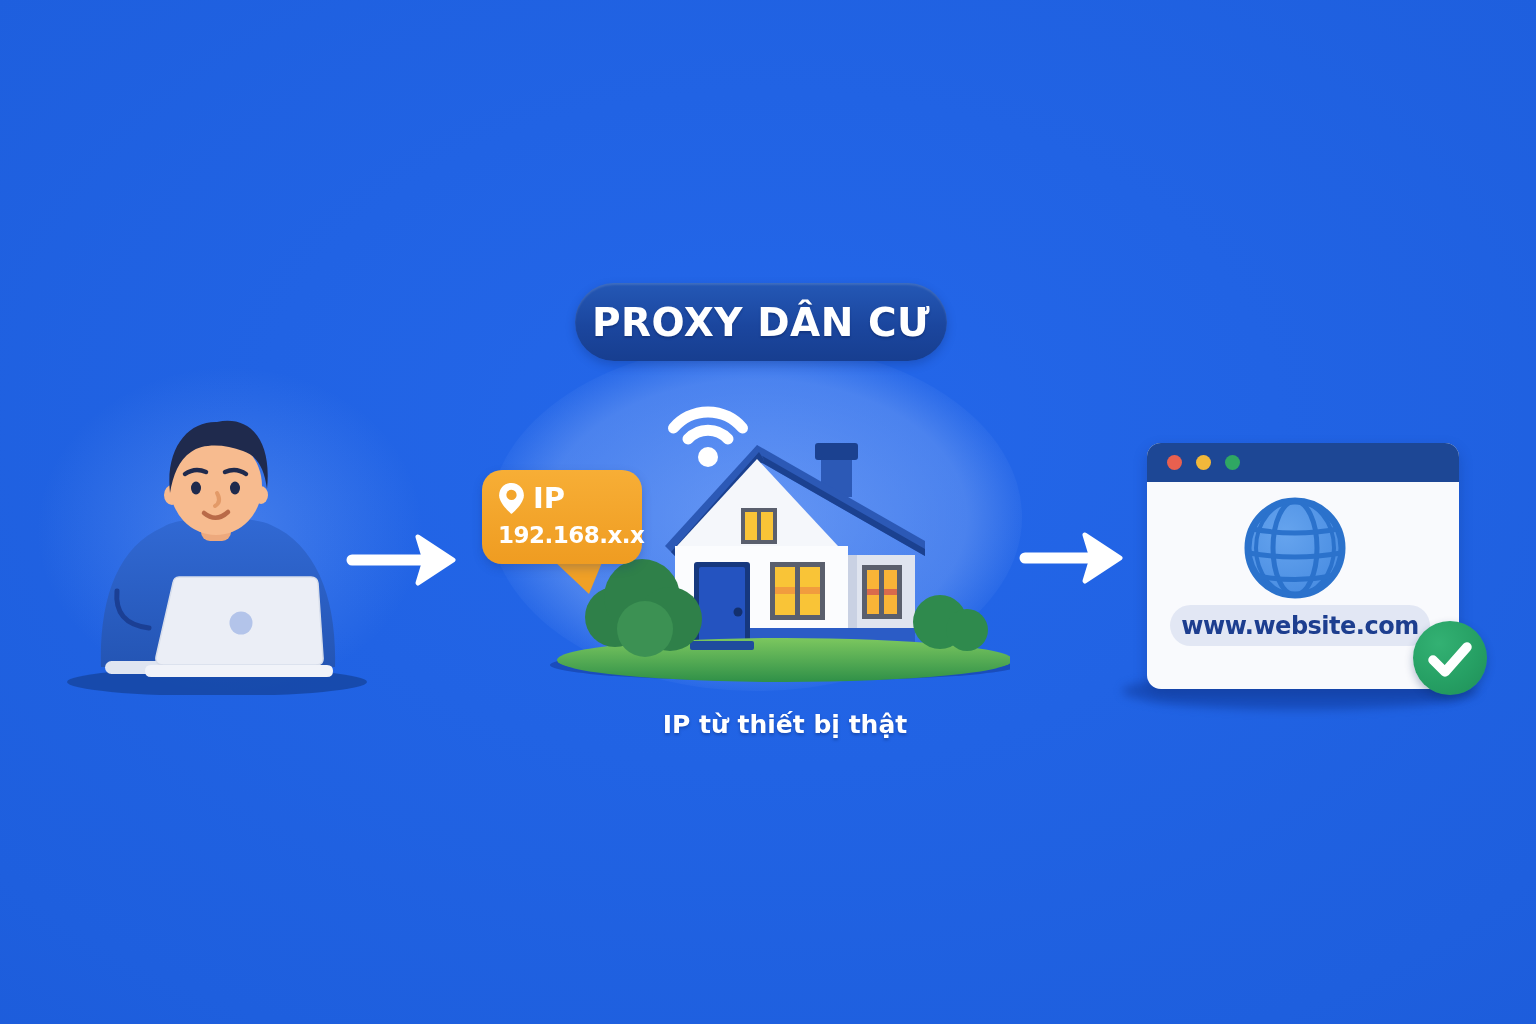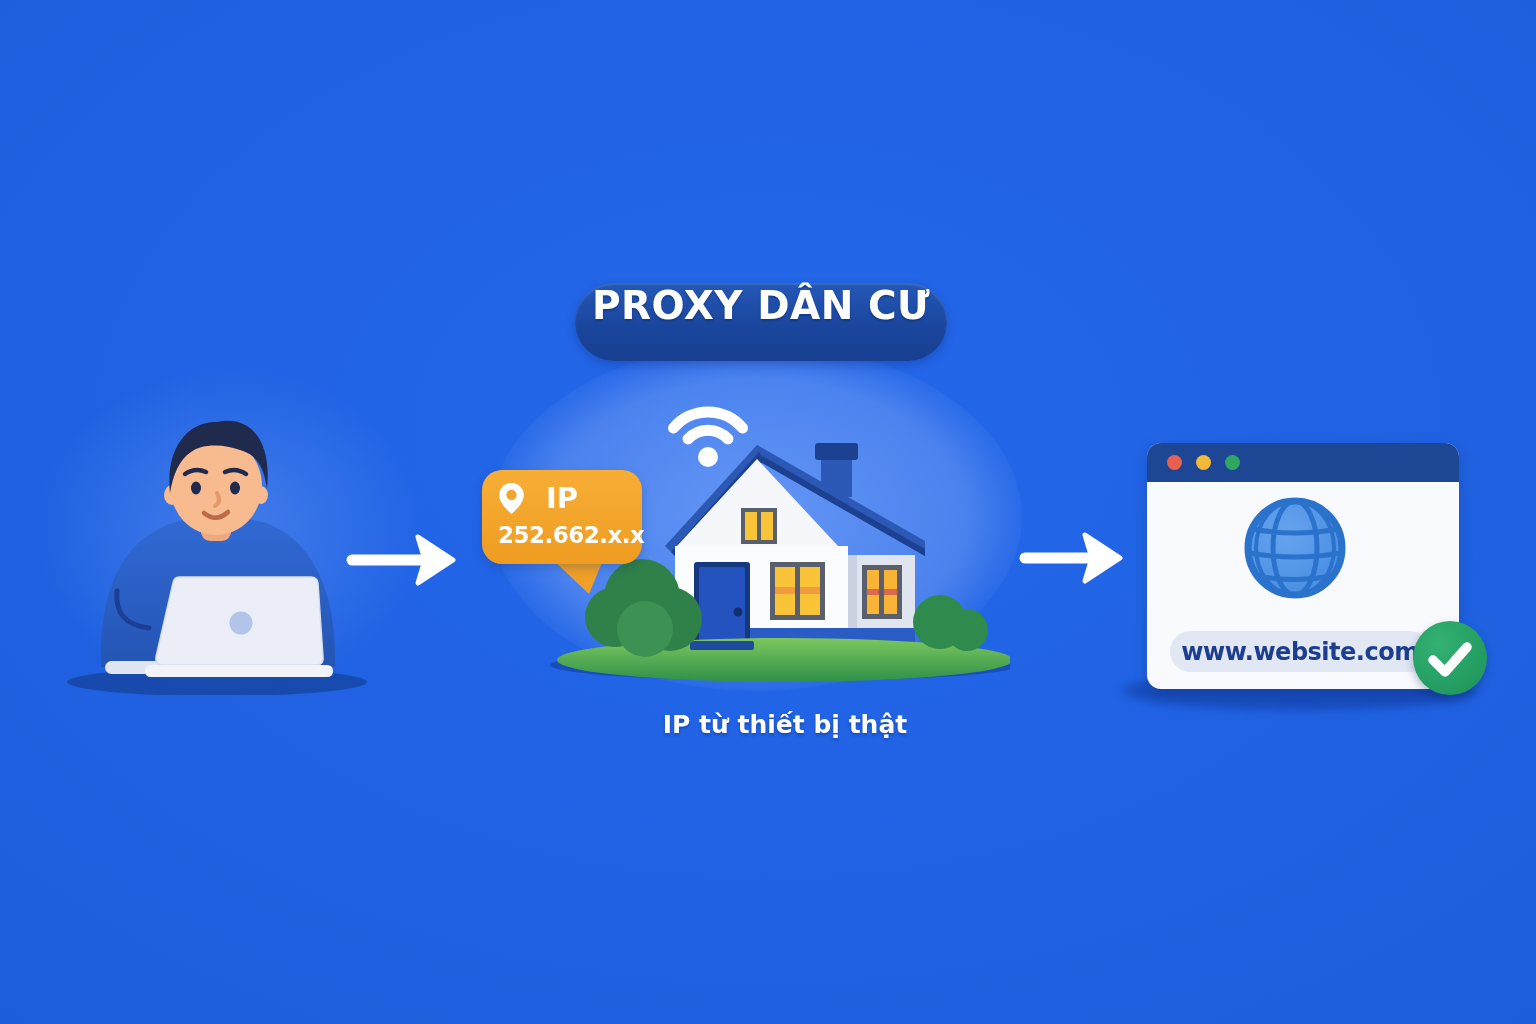--- a/index.html
+++ b/index.html
@@ -17,55 +17,55 @@
   }
   .glow-person {
     left:35px; top:365px; width:390px; height:330px; border-radius:50%;
     background: radial-gradient(ellipse at center, rgba(150,188,252,.30) 0%, rgba(150,188,252,0) 70%);
   }
 
   
   .title-pill {
     left:575px; top:283px; width:372px; height:78px; border-radius:40px;
     background: linear-gradient(180deg,#2458b6 0%, #1b469e 55%, #173e90 100%);
-    display:flex; align-items:flex-start; justify-content:center;
+    display:flex; align-items:center; justify-content:center;
     box-shadow: 0 4px 10px rgba(9,30,90,.25), inset 0 2px 2px rgba(255,255,255,.12);
   }
   .title-pill span {
     color:#fff; font-size:39px; font-weight:700; letter-spacing:.5px;
     text-shadow: 0 2px 2px rgba(10,32,90,.4); white-space:nowrap;
   }
 
   
   .ip-badge {
     left:482px; top:470px; width:160px; height:94px; border-radius:20px;
     background: linear-gradient(180deg,#f7ae36,#ef9c21);
     box-shadow: 0 4px 10px rgba(20,50,120,.25);
     display:flex; flex-direction:column; padding:10px 0 0 16px; z-index:5;
   }
-  .ip-row { display:flex; align-items:center; gap:21px; height:36px; }
+  .ip-row { display:flex; align-items:center; gap:8px; height:36px; }
   .ip-label { color:#fff; font-size:29px; font-weight:700; line-height:1; }
   .ip-value { color:#fff; font-size:23px; font-weight:700; margin-top:6px; letter-spacing:-.5px; white-space:nowrap; }
   .ip-tail { left:545px; top:560px; z-index:4; }
 
   
   .house-caption { left:585px; top:685px; width:400px; text-align:center; color:#fff; z-index:5;margin-top:23px; }
   .house-caption span { display:block; font-size:25px; font-weight:700; line-height:34px;
     text-shadow:0 2px 3px rgba(10,32,90,.35); }
 
   
   .browser-shadow { left:1122px; top:672px; width:356px; height:38px; border-radius:50%;
     background:#113c9e; opacity:.55; filter:blur(5px); }
   .browser { left:1147px; top:443px; width:312px; height:246px; border-radius:14px;
     background:#f9fafd; box-shadow:0 6px 14px rgba(10,34,100,.25); z-index:5; }
   .titlebar { position:absolute; left:0; top:0; width:100%; height:39px; border-radius:14px 14px 0 0;
     background:#1d4795; display:flex; align-items:center; gap:14px; padding-left:20px; }
   .dot { width:15px; height:15px; border-radius:50%; }
   .globe-wrap { position:absolute; left:94px; top:51px; width:108px; height:108px; }
-  .url-bar { position:absolute; left:23px; top:188px; width:260px; height:41px; border-radius:21px;
+  .url-bar { position:absolute; left:23px; top:162px; width:260px; height:41px; border-radius:21px;
     background:#e2e7f4; display:flex; align-items:center; justify-content:center; }
   .url-bar span { color:#1d3e8f; font-size:24px; font-weight:700; letter-spacing:-.5px; white-space:nowrap; }
   .check-badge { position:absolute; left:266px; top:178px; width:74px; height:74px; border-radius:50%;
     background: radial-gradient(circle at 35% 30%, #33b173 0%, #26a064 55%, #1f8f58 100%);
     box-shadow: 0 4px 8px rgba(10,40,90,.3); }
 </style>
 </head>
 <body>
 
 <div class="stage">
@@ -191,21 +191,21 @@
   </svg>
 
   <div class="abs ip-badge">
     <div class="ip-row">
       <svg width="27" height="33" viewBox="0 0 26 32">
         <path d="M13,1 C6,1 1,6.5 1,13 C1,21 13,31 13,31 C13,31 25,21 25,13 C25,6.5 20,1 13,1 Z" fill="#fff"></path>
         <circle cx="13" cy="12.5" r="5" fill="#f3a52b"></circle>
       </svg>
       <span class="ip-label">IP</span>
     </div>
-    <span class="ip-value">252.662.x.x</span>
+    <span class="ip-value">192.168.x.x</span>
   </div>
   <svg class="abs ip-tail" width="70" height="40" viewBox="0 0 70 40">
     <polygon points="8,0 58,0 44,34" fill="#f0a026"></polygon>
   </svg>
 
   <div class="abs house-caption">
     <span>IP từ thiết bị thật</span>
   </div>
 
   <svg class="abs" style="left:1015px; top:526px;" width="120" height="64" viewBox="0 0 120 64">

